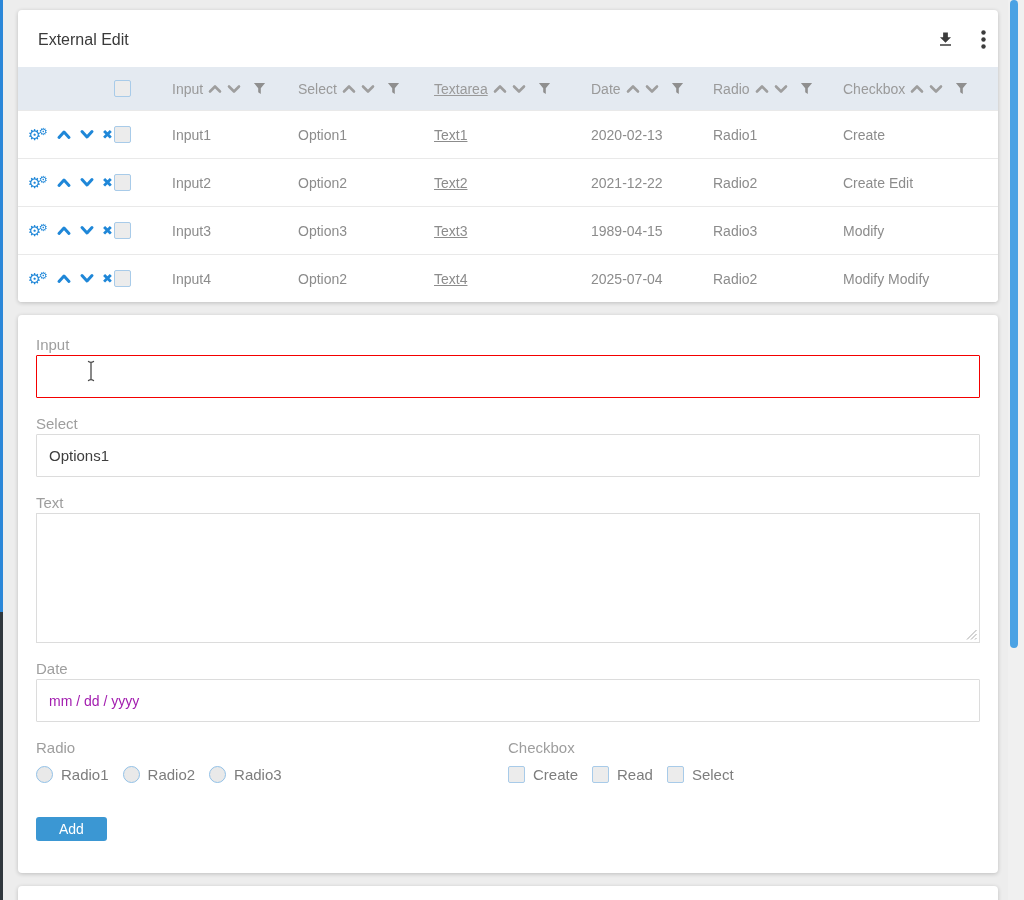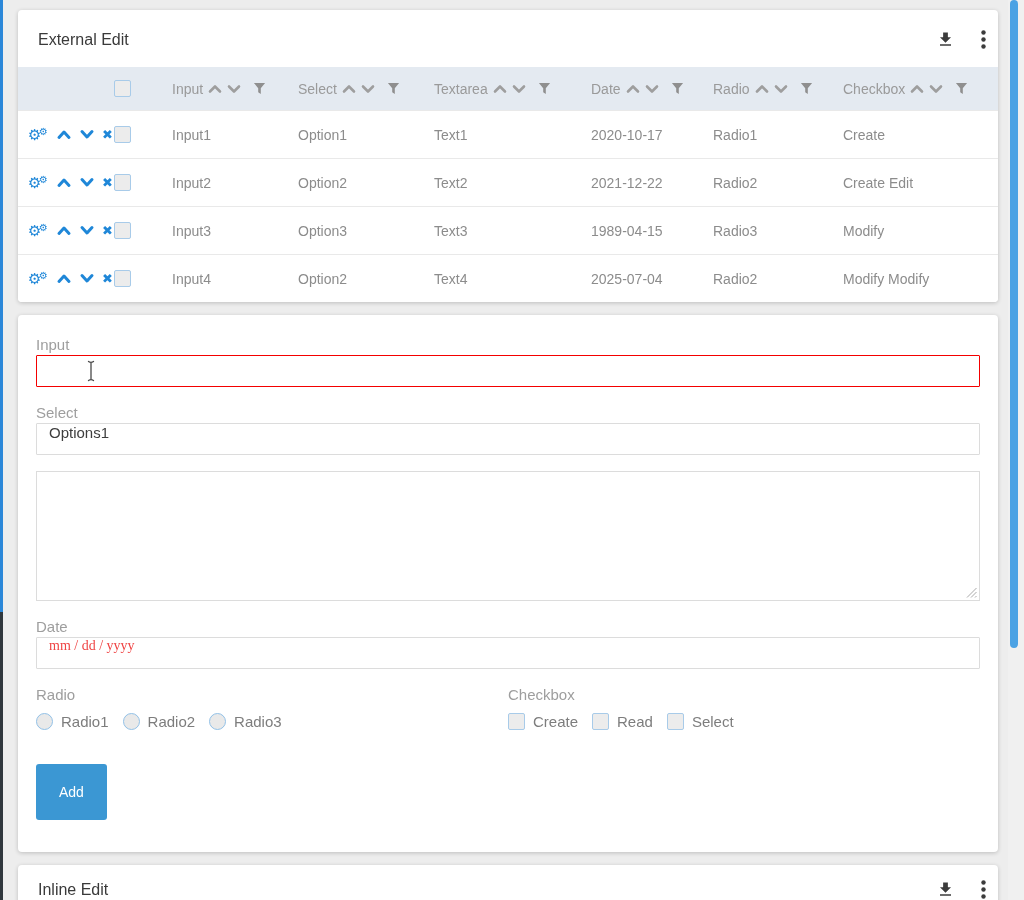--- a/index.html
+++ b/index.html
@@ -22,50 +22,50 @@
   .card-title { font-size:16px; color:#3a3a3a; }
   .header-actions { margin-left:auto; display:flex; align-items:center; gap:26px; }
   .hicon { cursor:pointer; display:inline-flex; align-items:center; }
   
   .thead { display:flex; align-items:center; background:#e4eaf1; height:43px; color:#9a9a9a; font-size:14px; }
   .trow  { display:flex; align-items:center; height:48px; border-top:1px solid #e9e9e9; color:#8c8c8c; font-size:14px; background:#fff; }
   .col-actions { width:96px; padding-left:10px; display:flex; align-items:center; gap:7px; flex-shrink:0; }
   .col-check   { width:50px; flex-shrink:0; display:flex; align-items:center; }
   .col-input   { width:126px; flex-shrink:0; padding-left:8px; }
   .col-select  { width:136px; flex-shrink:0; padding-left:8px; }
-  .col-textarea{ width:157px; flex-shrink:0; padding-left:8px; }
+  .col-textarea{ width:157px; flex-shrink:0; padding-left:8px;text-decoration:underline; }
   .col-date    { width:122px; flex-shrink:0; padding-left:8px; }
   .col-radio   { width:130px; flex-shrink:0; padding-left:8px; }
   .col-cbx     { flex:1; padding-left:8px; }
   .hcell { display:flex; align-items:center; gap:5px; }
   .hcell .flt { margin-left:7px; }
   .cbox { width:17px; height:17px; border:1.5px solid #a8cbe9; background:#ececec; border-radius:2px; cursor:pointer; flex-shrink:0; }
   
   .act { color:#1f87d8; cursor:pointer; display:inline-flex; align-items:center; }
   .gear-wrap { position:relative; width:21px; height:18px; font-size:15px; line-height:18px; }
   .gear-main { position:absolute; left:0; top:0; }
   .gear-small { position:absolute; left:11px; top:-3px; font-size:10px; }
   .x-glyph { font-size:13px; font-weight:bold; line-height:1; }
   
   .form-body { padding:20px 18px 32px 18px; }
   .flabel { font-size:15px; color:#9e9e9e; height:20px; line-height:20px; }
-  .field { width:100%; height:32px; border:1px solid #dcdcdc; background:#fff; border-radius:1px;
-           display:flex; padding:0 12px; font-size:15px; color:#3e3e3e; }
+  .field { width:100%; height:43px; border:1px solid #dcdcdc; background:#fff; border-radius:1px;
+           display:flex; align-items:center; padding:0 12px; font-size:15px; color:#3e3e3e; }
   .field.error { border-color:#f40000; position:relative; }
   .fgroup { margin-bottom:16px; }
   .txtarea { width:100%; height:130px; border:1px solid #dcdcdc; background:#fff; position:relative; }
   .resize-h { position:absolute; right:2px; bottom:2px; }
-  .mono { font-family:Liberation Serif, serif; font-size:14px; color:#ef4444; }
+  .mono { font-family:Liberation Sans, sans-serif; font-size:14px; color:#a21caf; }
   .two-col { display:flex; margin-bottom:34px; }
   .two-col > div { flex:1; }
   .opts-row { display:flex; align-items:center; margin-top:8px; gap:8px; font-size:15px; color:#7d7d7d; }
   .radio { width:17px; height:17px; border:1.5px solid #92c1e7; background:#e9e9e9; border-radius:50%; cursor:pointer; flex-shrink:0; }
   .opt-label { margin-right:6px; }
   .btn-add { display:inline-block; background:#3b97d3; color:#fff; font-size:14px; border:none;
-             padding:20px 23px; border-radius:3px; cursor:pointer; }
+             padding:4px 23px; border-radius:3px; cursor:pointer; }
   .cursor-ibeam { position:absolute; left:48px; top:4px; }
   svg { display:block; }
 </style>
 </head>
 <body>
 
 <div class="left-strip">
   <div class="thumb"></div>
   <div class="track"></div>
 </div>
@@ -227,21 +227,21 @@
             </svg>
           </span>
         <span class="act x-glyph">✖</span>
       </div>
       <div class="col-check">
           <span class="cbox"></span>
         </div>
       <div class="col-input">Input1</div>
       <div class="col-select">Option1</div>
       <div class="col-textarea">Text1</div>
-      <div class="col-date">2020-10-17</div>
+      <div class="col-date">2020-02-13</div>
       <div class="col-radio">Radio1</div>
       <div class="col-cbx">Create</div>
     </div>
 
     <div class="trow">
       <div class="col-actions">
         <span class="act gear-wrap">
             <span class="gear-main">⚙</span>
             <span class="gear-small">⚙</span>
           </span>
@@ -343,20 +343,21 @@
       </div>
 
       <div class="fgroup">
         <div class="flabel">Select</div>
         <div class="field">
           <span>Options1</span>
         </div>
       </div>
 
       <div class="fgroup">
+        <div class="flabel">Text</div>
         <div class="txtarea">
           <span class="resize-h">
             <svg width="11" height="11" viewBox="0 0 11 11">
                 <path d="M1 10.5 L10.5 1 M5 10.5 L10.5 5 M9 10.5 L10.5 9" stroke="#a9a9a9" stroke-width="1"></path>
               </svg>
           </span>
         </div>
       </div>
 
       <div class="fgroup">

